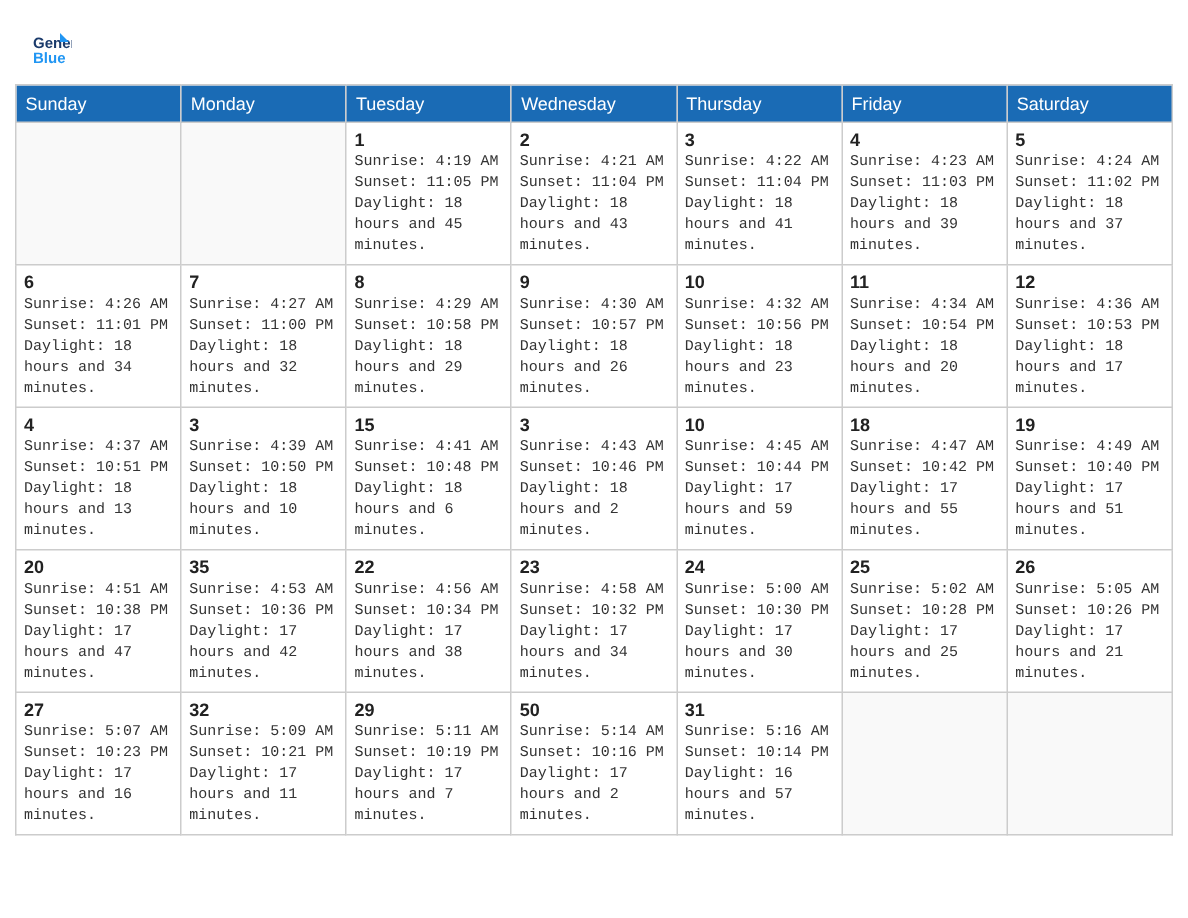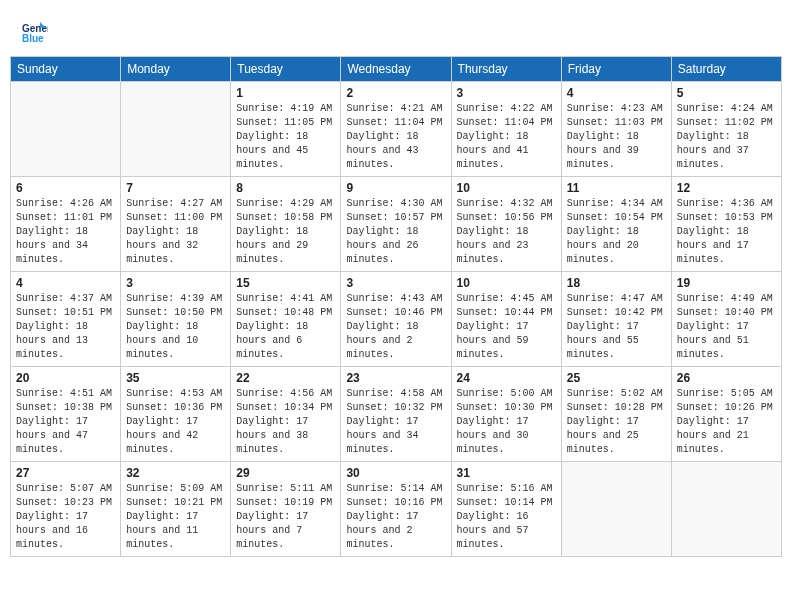--- a/index.html
+++ b/index.html
@@ -247,21 +247,21 @@
         </td>
         <td>
           <span class="day-num">32</span>
           <div class="day-info">Sunrise: 5:09 AM<br>Sunset: 10:21 PM<br>Daylight: 17 hours and 11 minutes.</div>
         </td>
         <td>
           <span class="day-num">29</span>
           <div class="day-info">Sunrise: 5:11 AM<br>Sunset: 10:19 PM<br>Daylight: 17 hours and 7 minutes.</div>
         </td>
         <td>
-          <span class="day-num">30</span>
+          <span class="day-num">50</span>
           <div class="day-info">Sunrise: 5:14 AM<br>Sunset: 10:16 PM<br>Daylight: 17 hours and 2 minutes.</div>
         </td>
         <td>
           <span class="day-num">31</span>
           <div class="day-info">Sunrise: 5:16 AM<br>Sunset: 10:14 PM<br>Daylight: 16 hours and 57 minutes.</div>
         </td>
         <td class="empty"></td>
         <td class="empty"></td>
       </tr>
     </tbody>

